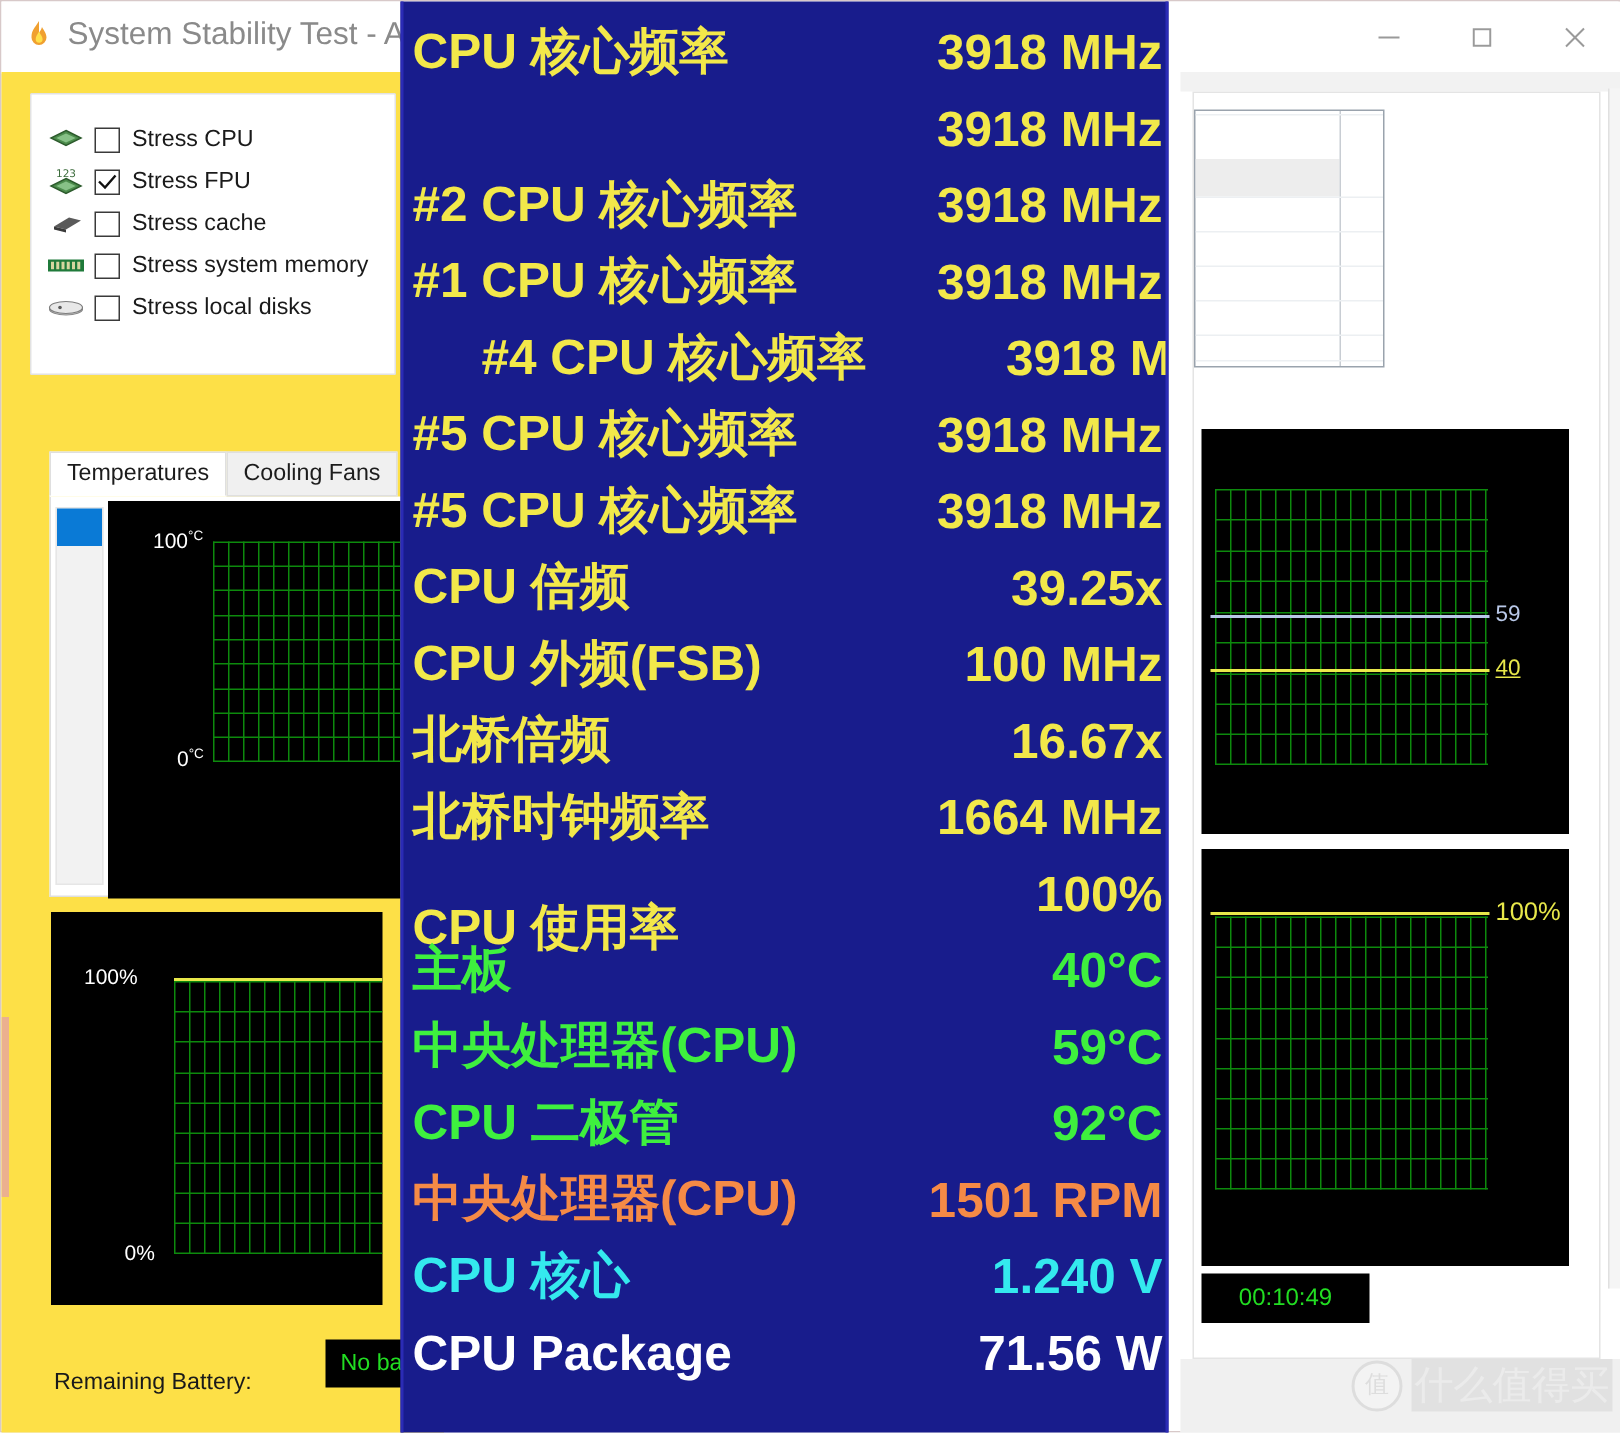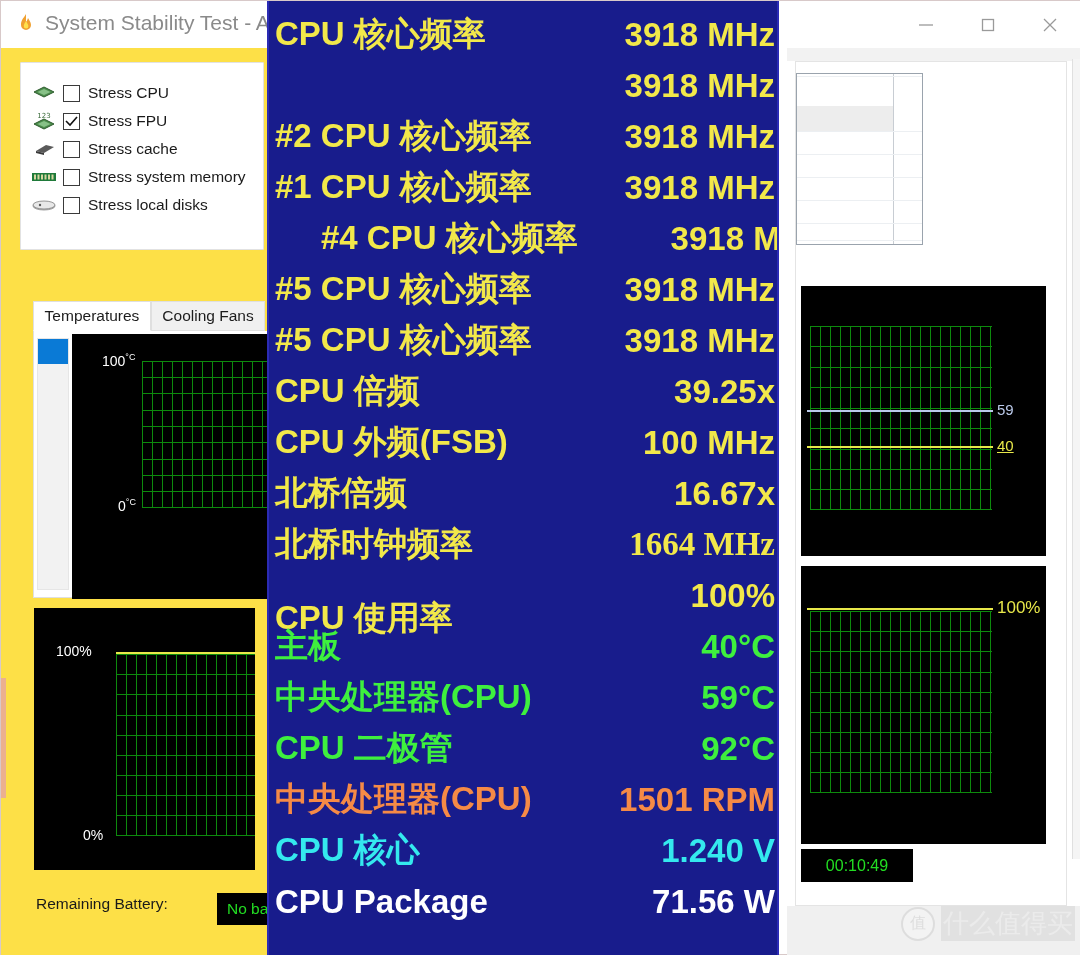--- a/index.html
+++ b/index.html
@@ -85,21 +85,21 @@
 
   .grid{position:absolute;}
   .gline-h{position:absolute;height:1px;background:#0d8a0d;}
   .gline-v{position:absolute;width:1px;background:#0d8a0d;}
   .series{position:absolute;height:2px;}
   .axlabel{position:absolute;font-size:14px;color:#ffffff;white-space:nowrap;}
   .axlabel sup{font-size:9px;vertical-align:super;}
   .serieslabel{position:absolute;font-size:15px;white-space:nowrap;font-weight:400;}
 
   .battrow{position:absolute;left:30px;top:845px;width:236px;height:32px;}
-  .battlabel{position:absolute;left:5px;top:2px;font-size:15.5px;color:#1a1a1a;white-space:nowrap;}
+  .battlabel{position:absolute;left:5px;top:20px;font-size:15.5px;color:#1a1a1a;white-space:nowrap;}
   .battval{
     position:absolute;left:186px;top:0px;width:96px;height:32px;background:#000000;
     color:#22dd22;font-size:15.5px;display:flex;align-items:center;padding-left:10px;
     box-sizing:border-box;overflow:hidden;white-space:nowrap;
   }
 
   
   .rightpane{
     position:absolute;left:786px;top:47px;width:294px;height:908px;background:#ffffff;
   }
@@ -482,21 +482,21 @@
           <div class="brow" style="top: 416px; text-decoration: underline;">
             <span class="blabel" style="color: rgb(242, 232, 74);">CPU 外频(FSB)</span>
             <span class="bvalue" style="color: rgb(242, 232, 74);">100 MHz</span>
           </div>
           <div class="brow" style="top: 467px;">
             <span class="blabel" style="color: rgb(242, 232, 74);">北桥倍频</span>
             <span class="bvalue" style="color: rgb(242, 232, 74);">16.67x</span>
           </div>
           <div class="brow" style="top: 518px;">
             <span class="blabel" style="color: rgb(242, 232, 74);">北桥时钟频率</span>
-            <span class="bvalue" style="color: rgb(242, 232, 74); font-family: Liberation Serif, serif;">1664 MHz</span>
+            <span class="bvalue" style="color: rgb(242, 232, 74);">1664 MHz</span>
           </div>
           <div class="brow" style="top: 569px;">
             <span class="blabel" style="color: rgb(242, 232, 74); margin-top: 45px;">CPU 使用率</span>
             <span class="bvalue" style="color: rgb(242, 232, 74);">100%</span>
           </div>
           <div class="brow" style="top: 620px;">
             <span class="blabel" style="color: rgb(62, 240, 62);">主板</span>
             <span class="bvalue" style="color: rgb(62, 240, 62);">40°C</span>
           </div>
           <div class="brow" style="top: 671px;">

